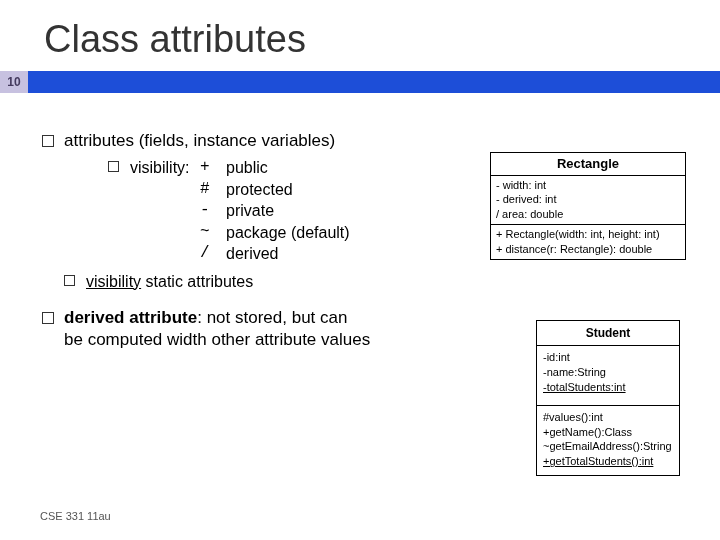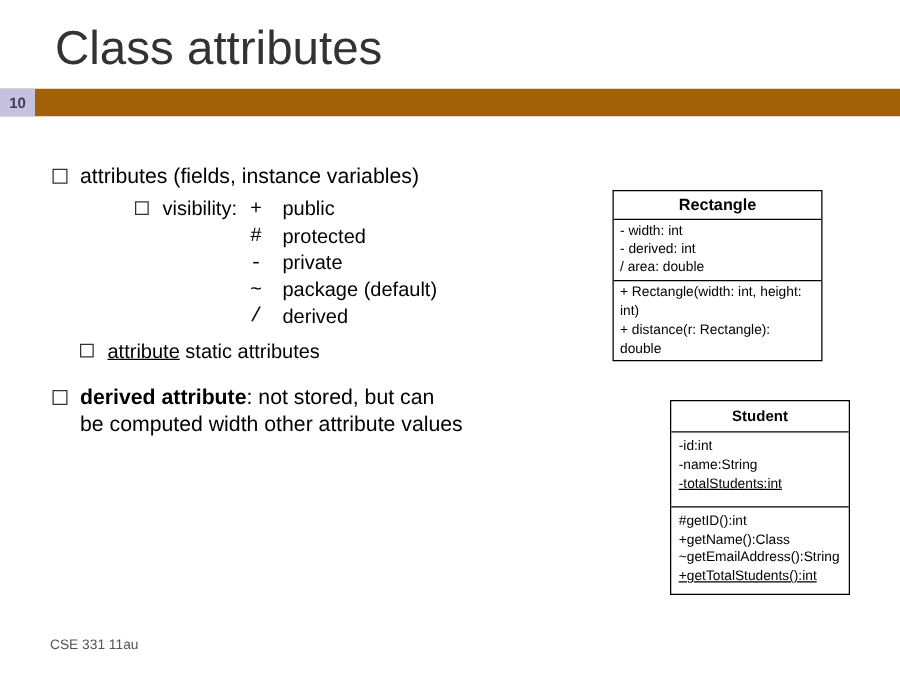--- a/index.html
+++ b/index.html
@@ -14,21 +14,21 @@
   }
   .title {
     font-size: 38px;
     font-weight: 400;
     padding: 18px 0 10px 44px;
     color: #333;
   }
   .band {
     width: 100%;
     height: 22px;
-    background: #a16207;
+    background: #1d4ed8;
     position: relative;
   }
   .band .num {
     position: absolute;
     left: 0;
     top: 0;
     width: 28px;
     height: 22px;
     background: #c7c1e0;
     color: #443a5e;
@@ -68,21 +68,21 @@
   .uml {
     position: absolute;
     border: 1px solid #000;
     background: #fff;
     font-size: 11px;
     line-height: 1.35;
   }
   .uml .name { text-align: center; font-weight: bold; border-bottom: 1px solid #000; padding: 2px 4px; font-size: 13px; }
   .uml .sec { border-bottom: 1px solid #000; padding: 2px 5px; }
   .uml .sec:last-child { border-bottom: none; }
-  .uml1 { left: 490px; top: 152px; width: 168px; }
+  .uml1 { left: 490px; top: 152px; width: 196px; }
   .uml2 { left: 536px; top: 320px; width: 144px; }
   .uml2 .name { font-size: 12px; padding: 4px; }
   .uml2 .sec { padding: 4px 6px 10px 6px; }
   .uml2 .sec.ops { padding: 4px 6px 6px 6px; }
 </style>
 </head>
 <body>
 
 <div class="title">Class attributes</div>
 <div class="band">
@@ -112,21 +112,21 @@
             <span class="lbl">package (default)</span>
           </div>
         <div class="row">
             <span class="sym">/</span>
             <span class="lbl">derived</span>
           </div>
       </div>
     </div>
   </div>
   <div class="b2" style="margin-top:6px;">
-    <span class="underline-word">attribute</span><span> static attributes</span>
+    <span class="underline-word">visibility</span><span> static attributes</span>
   </div>
   <div class="b1 derived">
     <b>derived attribute</b><span style="white-space:pre-line;">: not stored, but can
 be computed width other attribute values</span>
   </div>
 </div>
 
 <div class="uml uml1">
   <div class="name">Rectangle</div>
   <div class="sec">
@@ -141,20 +141,20 @@
 </div>
 
 <div class="uml uml2">
   <div class="name">Student</div>
   <div class="sec">
     <div>-id:int</div>
     <div>-name:String</div>
     <div style="text-decoration:underline;">-totalStudents:int</div>
   </div>
   <div class="sec ops">
-    <div>#getID():int</div>
+    <div>#values():int</div>
     <div>+getName():Class</div>
     <div>~getEmailAddress():String</div>
     <div style="text-decoration:underline;">+getTotalStudents():int</div>
   </div>
 </div>
 
 <div class="footer">CSE 331 11au</div>
 
 </body></html>

